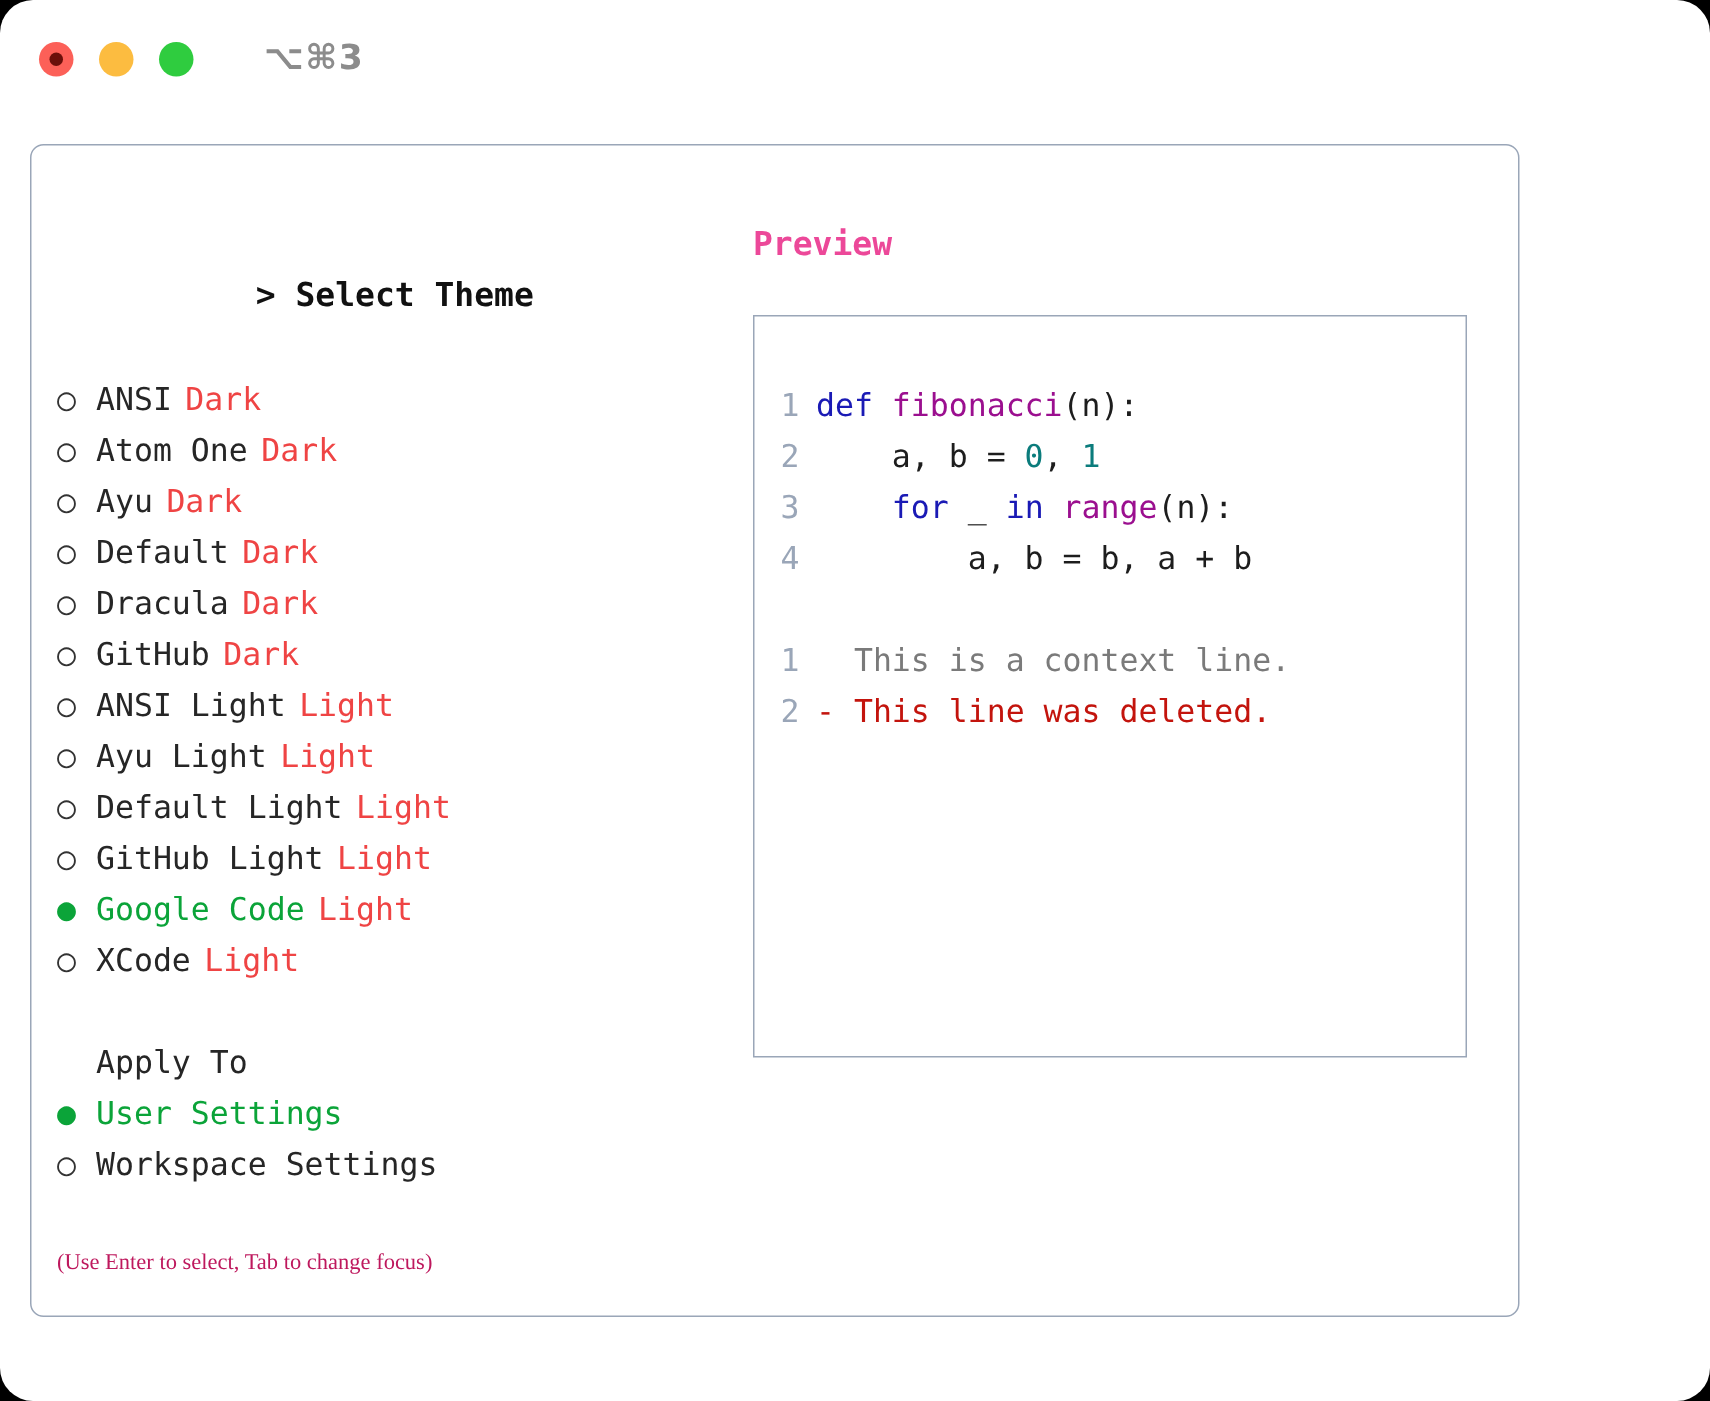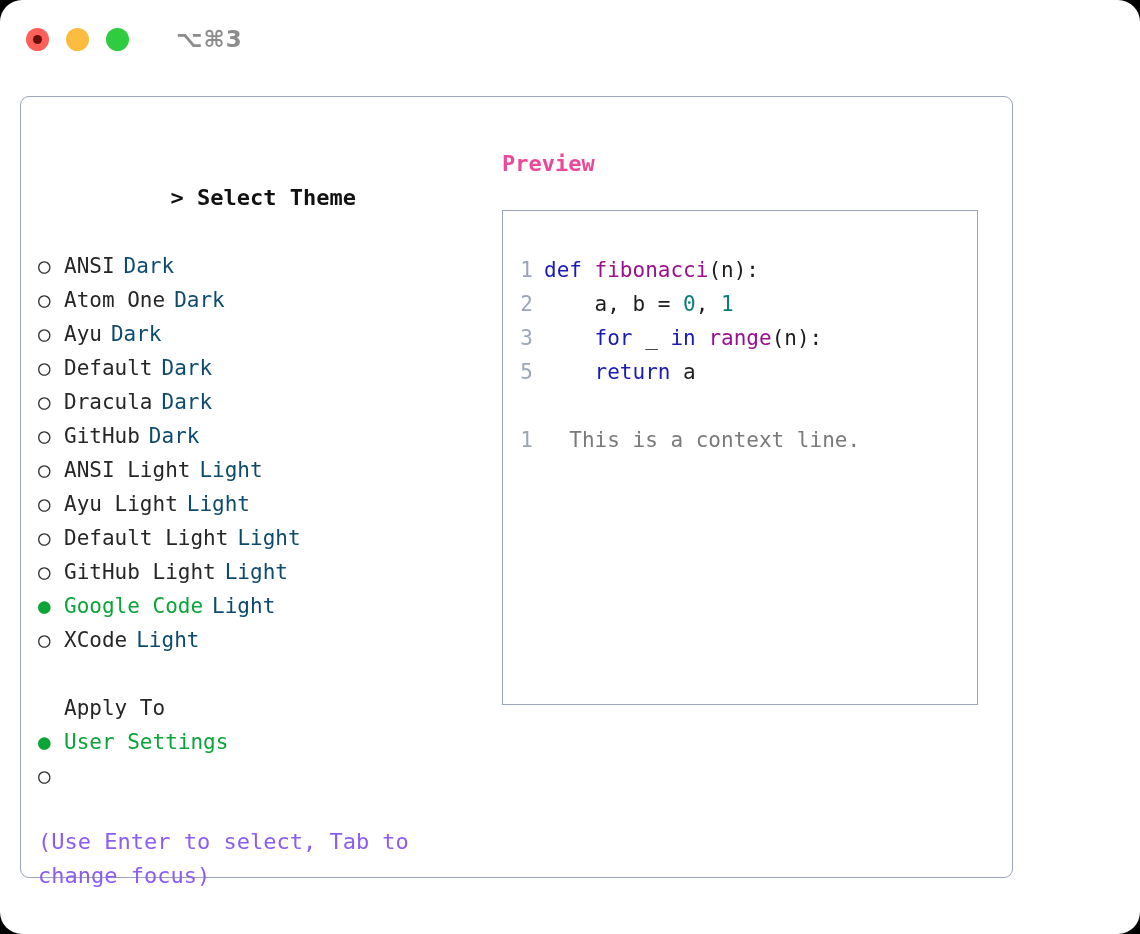--- a/index.html
+++ b/index.html
@@ -124,41 +124,42 @@
     width: 26px;
     flex: 0 0 26px;
     font-size: 21px;
     line-height: 34px;
     color: #333333;
   }
   .opt-marker.sel { color: #0ba439; }
   .opt-label { color: #262626; }
   .opt-label.sel { color: #0ba439; }
   .opt-tag {
-    color: #0c4a6e;
+    color: #ef4444;
     margin-left: 9px;
     text-align: right;
   }
 
   .spacer-row { height: 34px; }
 
   .apply-head {
     font-size: 21px;
     color: #262626;
     line-height: 34px;
     padding-left: 26px;
     white-space: pre;
   }
 
   .hint {
     margin-top: 32px;
-    font-size: 22px;
-    line-height: 34px;
-    color: #8b5cf6;
+    font-size: 15px;
+    line-height: 34px;
+    color: #be185d;
     width: 400px;
+    font-family: Liberation Serif, serif;
   }
 
   
   .preview-title {
     font-size: 22px;
     font-weight: 700;
     color: #ec4899;
     line-height: 34px;
     white-space: pre;
   }
@@ -237,40 +238,41 @@
             <div class="opt-row"><span class="opt-marker sel">●</span><span class="opt-label sel">Google Code</span><span class="opt-tag">Light</span></div>
             <div class="opt-row"><span class="opt-marker">○</span><span class="opt-label">XCode</span><span class="opt-tag">Light</span></div>
           </div>
 
         <div class="spacer-row"></div>
 
         <div class="apply-head">Apply To</div>
 
         <div class="opt-list" id="apply-list">
             <div class="opt-row"><span class="opt-marker sel">●</span><span class="opt-label sel">User Settings</span></div>
-            <div class="opt-row"><span class="opt-marker">○</span></div>
+            <div class="opt-row"><span class="opt-marker">○</span><span class="opt-label">Workspace Settings</span></div>
           </div>
 
         <div class="hint">(Use Enter to select, Tab to change focus)</div>
       </div>
 
       <div class="right-col">
         <div class="preview-title">Preview</div>
 
         <div class="preview-box">
           <div class="code-area">
             <div id="code-lines">
                 <div class="code-line"><span class="ln">1</span><span class="k">def </span><span class="fn">fibonacci</span><span class="pl">(n):</span></div>
                 <div class="code-line"><span class="ln">2</span><span class="pl">    a, b = </span><span class="num">0</span><span class="pl">, </span><span class="num">1</span></div>
                 <div class="code-line"><span class="ln">3</span><span class="pl">    </span><span class="k">for</span><span class="pl"> _ </span><span class="k">in</span><span class="pl"> </span><span class="fn">range</span><span class="pl">(n):</span></div>
-                <div class="code-line"><span class="ln">5</span><span class="pl">    </span><span class="k">return</span><span class="pl"> a</span></div>
+                <div class="code-line"><span class="ln">4</span><span class="pl">        a, b = b, a + b</span></div>
               </div>
             <div class="blank-line"></div>
             <div id="diff-lines">
                 <div class="code-line"><span class="ln">1</span><span class="diff-ctx">  This is a context line.</span></div>
+                <div class="code-line"><span class="ln">2</span><span class="diff-del">- This line was deleted.</span></div>
               </div>
           </div>
         </div>
       </div>
 
     </div>
   </div>
 </div>
 
 </body></html>

